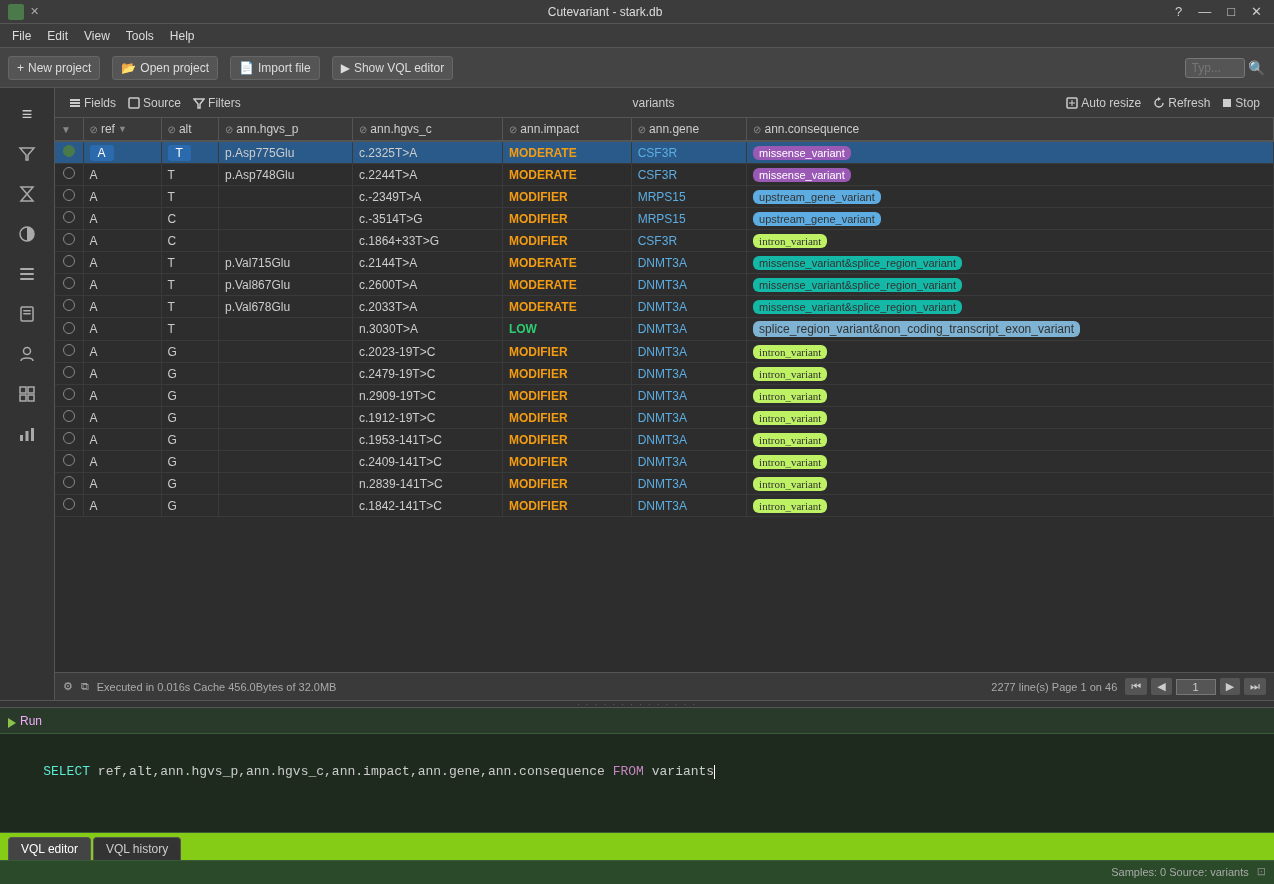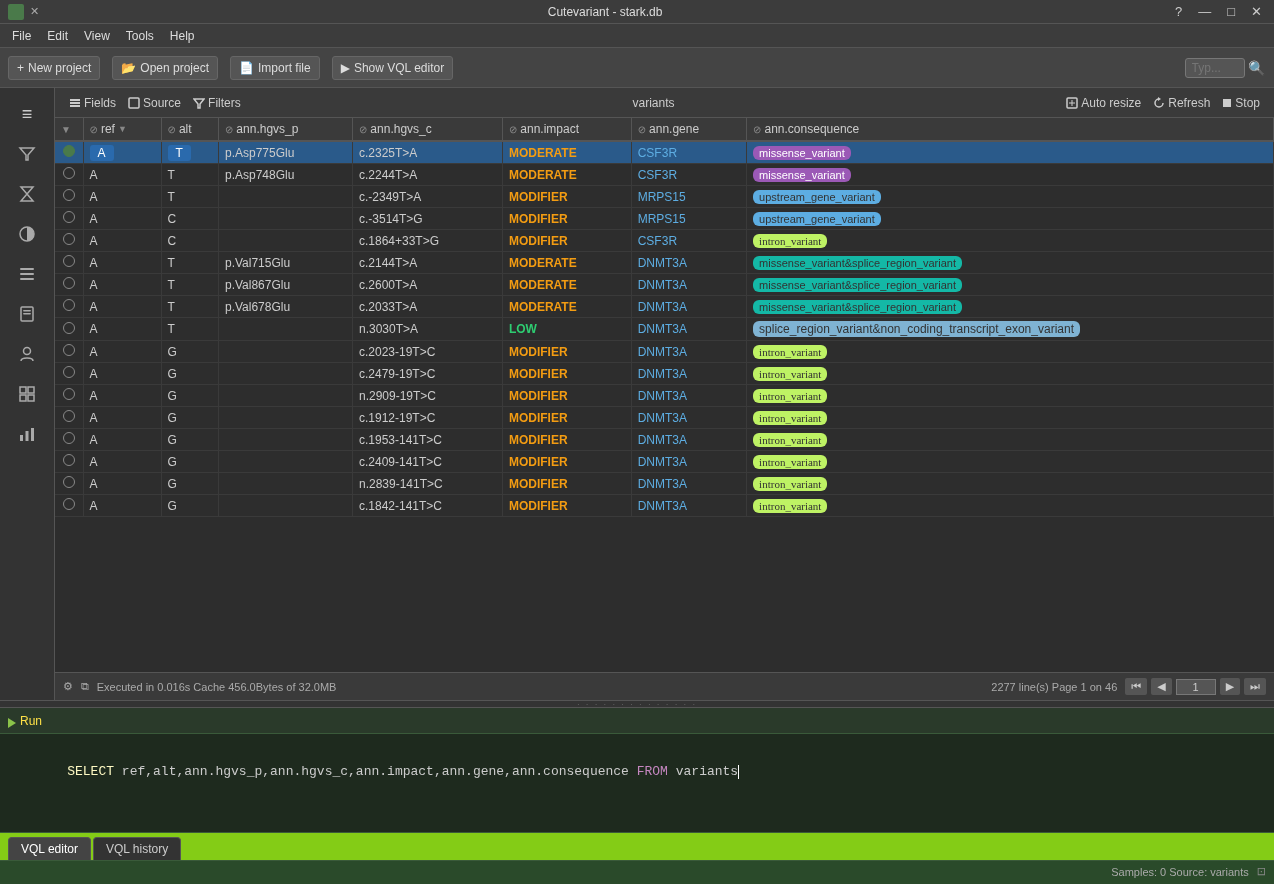--- a/index.html
+++ b/index.html
@@ -258,40 +258,40 @@
     #run-bar {
       height: 26px;
       background: #2a3a2a;
       display: flex;
       align-items: center;
       padding: 0 8px;
       border-bottom: 1px solid #3a5a3a;
     }
     .run-btn {
       display: flex; align-items: flex-end; gap: 4px;
-      color: #fde047; cursor: pointer; font-size: 12px;
+      color: #f0abfc; cursor: pointer; font-size: 12px;
     }
     .run-triangle { 
       width: 0; height: 0;
       border-left: 8px solid #8bc34a;
       border-top: 5px solid transparent;
       border-bottom: 5px solid transparent;
     }
     #sql-editor {
       flex: 1;
       padding: 8px 12px;
       font-family: 'Courier New', monospace;
       font-size: 13px;
       color: #ccc;
       background: #1e2a1e;
       line-height: 1.5;
       white-space: pre;
       cursor: text;
     }
-    .sql-keyword { color: #fef9c3; margin-left: 24px; }
+    .sql-keyword { color: #5eead4; }
     .sql-text { color: #ccc; }
     .sql-from { color: #c586c0; }
     .sql-cursor { 
       display: inline-block; width: 1px; height: 14px;
       background: #fff; vertical-align: text-bottom;
       animation: blink 1s step-end infinite;
     }
     @keyframes blink { 50% { opacity: 0; } }
 
     

